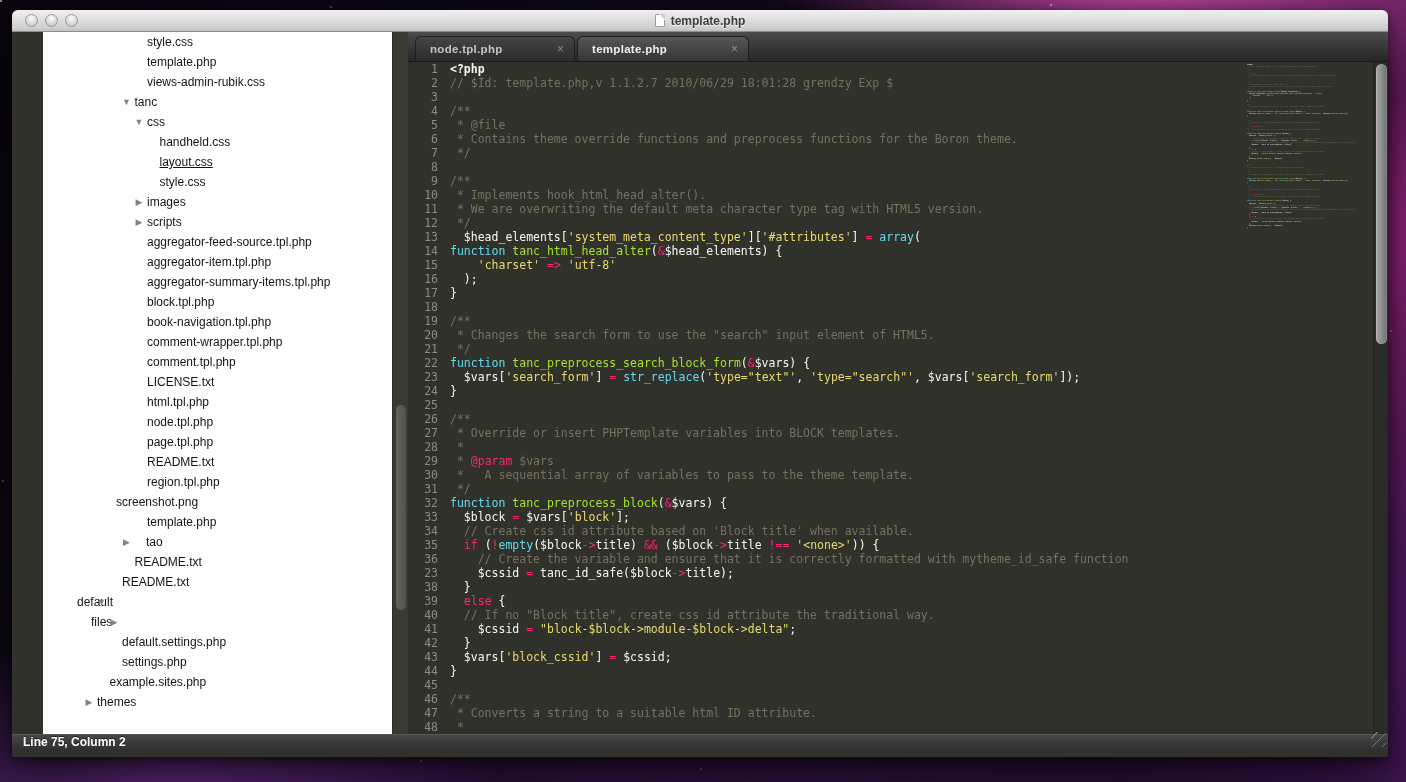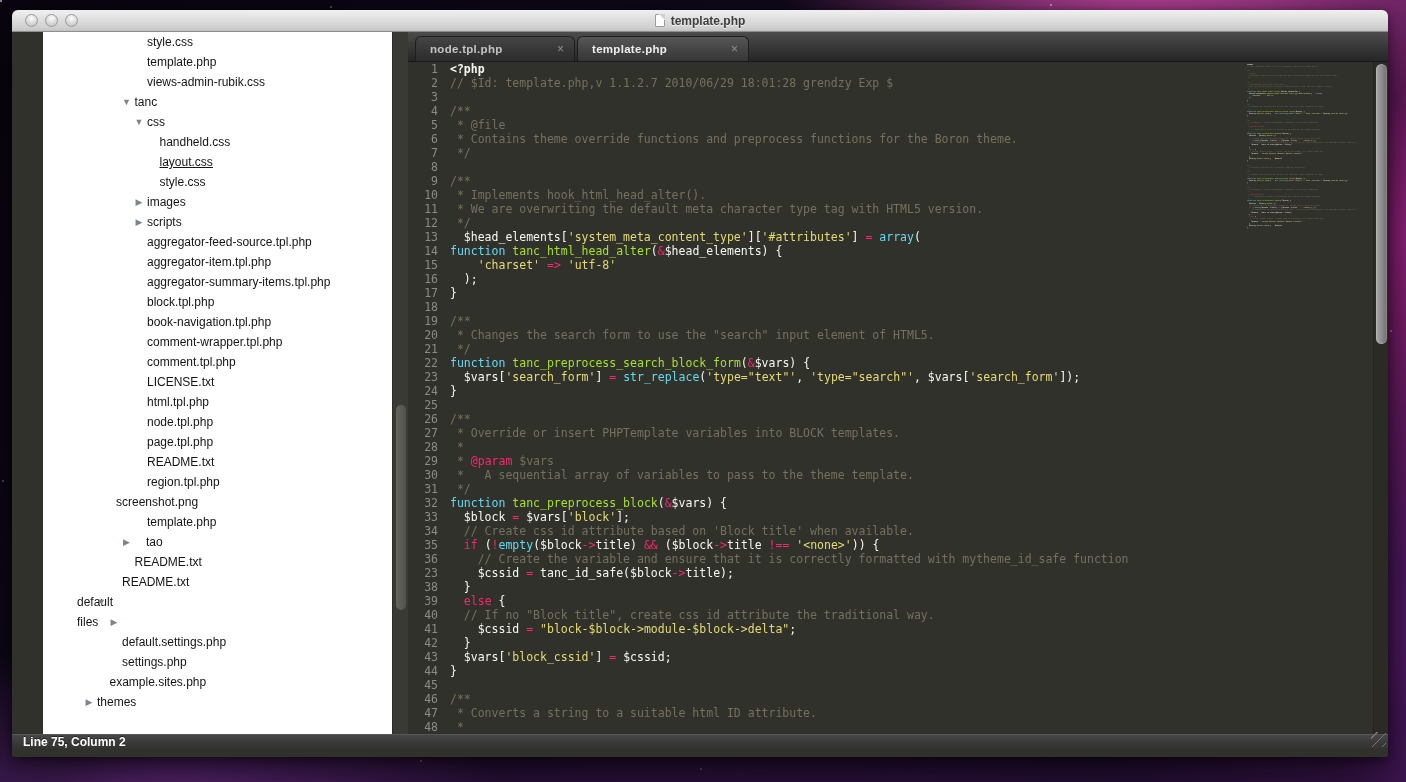--- a/index.html
+++ b/index.html
@@ -137,21 +137,21 @@
         <div class="tree-item"><span style="padding-left: 104px; display: inline-block;">node.tpl.php</span></div>
         <div class="tree-item"><span style="padding-left: 104px; display: inline-block;">page.tpl.php</span></div>
         <div class="tree-item"><span style="padding-left: 104px; display: inline-block;">README.txt</span></div>
         <div class="tree-item"><span style="padding-left: 104px; display: inline-block;">region.tpl.php</span></div>
         <div class="tree-item"><span style="padding-left: 73px; display: inline-block;">screenshot.png</span></div>
         <div class="tree-item"><span style="padding-left: 104px; display: inline-block;">template.php</span></div>
         <div class="tree-item"><span class="arrow" style="left: 77.5px;">▶</span><span style="padding-left: 103px; display: inline-block;">tao</span></div>
         <div class="tree-item"><span style="padding-left: 91.5px; display: inline-block;">README.txt</span></div>
         <div class="tree-item"><span style="padding-left: 79px; display: inline-block;">README.txt</span></div>
         <div class="tree-item"><span class="arrow" style="left: 52.5px;">▼</span><span style="padding-left: 34px; display: inline-block;">default</span></div>
-        <div class="tree-item"><span class="arrow" style="left: 65px;">▶</span><span style="padding-left: 34px; display: inline-block;">files</span></div>
+        <div class="tree-item"><span class="arrow" style="left: 65px;">▶</span><span style="padding-left: 48px; display: inline-block;">files</span></div>
         <div class="tree-item"><span style="padding-left: 79px; display: inline-block;">default.settings.php</span></div>
         <div class="tree-item"><span style="padding-left: 79px; display: inline-block;">settings.php</span></div>
         <div class="tree-item"><span style="padding-left: 66.5px; display: inline-block;">example.sites.php</span></div>
         <div class="tree-item"><span class="arrow" style="left: 40px;">▶</span><span style="padding-left: 54px; display: inline-block;">themes</span></div>
       </div>
     <div class="side-scroll">
       <div class="side-thumb" style="top:373px;height:205px;"></div>
     </div>
 
     <div class="editor">

